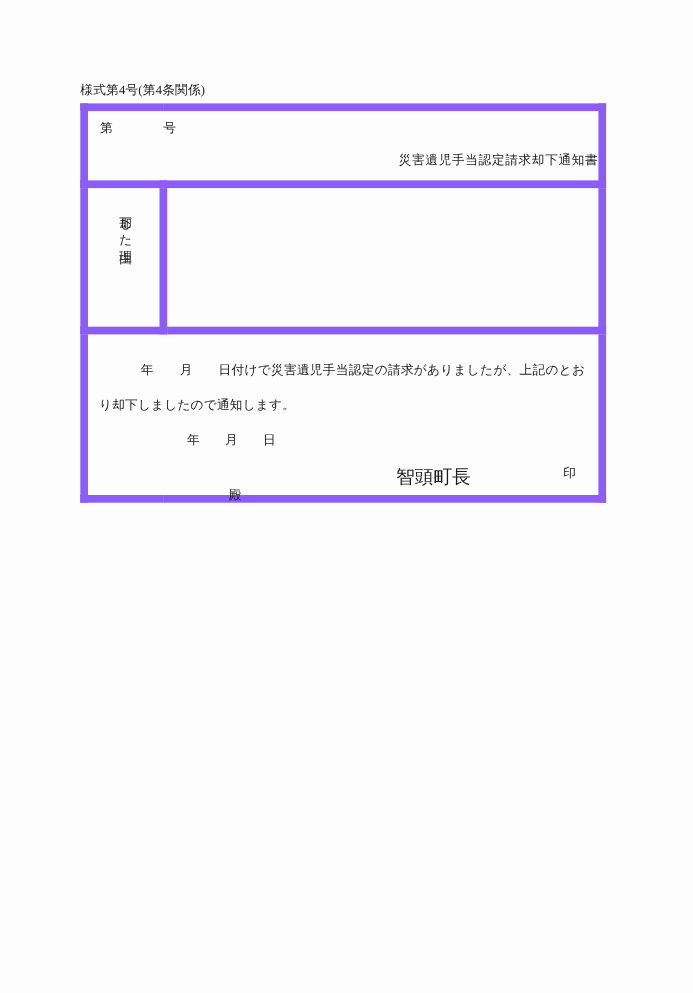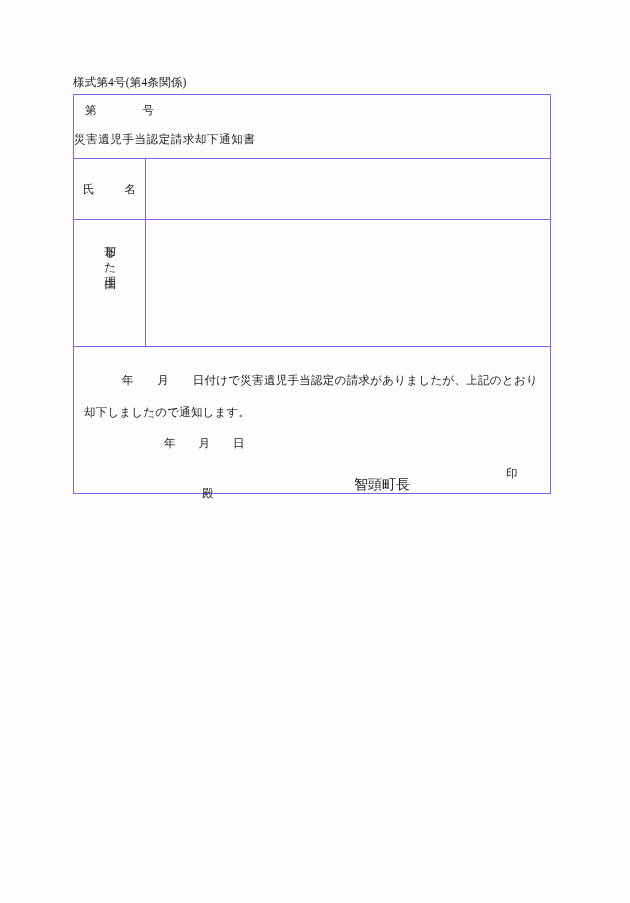--- a/index.html
+++ b/index.html
@@ -39,44 +39,44 @@
   
   .doc-table {
     position: absolute;
     left: 73px;
     top: 94px;
     width: 478px;
     border-collapse: collapse;
     table-layout: fixed;
   }
   .doc-table td {
-    border: 1px solid #8b5cf6;
+    border: 7px solid #8b5cf6;
     padding: 0;
     vertical-align: top;
     font-size: 11.5px;
   }
 
   
   .cell-header {
     height: 63px;
     position: relative;
   }
   .doc-number {
     position: absolute;
     left: 11px;
     top: 8px;
     font-size: 11.5px;
     white-space: pre;
   }
   .doc-title {
     position: absolute;
-    left: 0;
+    left: 12px;
     right: 0;
     top: 37px;
-    text-align: left;
+    text-align: right;
     font-size: 11.5px;
     letter-spacing: 0.6px;
   }
 
   
   .col-label {
     width: 72px;
   }
   .label-h {
     height: 60px;
@@ -139,22 +139,22 @@
     position: absolute;
     left: 90px;
     top: 89px;
     font-size: 11.5px;
     white-space: pre;
     font-family: Liberation Serif, serif;
   }
   .sign-authority {
     position: absolute;
     left: 280px;
-    top: 129px;
-    font-size: 14px;
+    top: 118px;
+    font-size: 17px;
     white-space: nowrap;
   }
   .sign-seal {
     position: absolute;
     left: 432px;
     top: 119px;
     font-size: 11.5px;
   }
   .addressee {
     position: absolute;
@@ -177,26 +177,20 @@
     </colgroup>
     <tbody>
 
       <tr>
         <td class="cell-header" colspan="2">
           <div class="doc-number">第　　　　号</div>
           <div class="doc-title">災害遺児手当認定請求却下通知書</div>
         </td>
       </tr>
 
-      <tr class="row-name">
-        <td class="label-h">
-          <div class="label-text">氏名</div>
-        </td>
-        <td class="cell-blank"></td>
-      </tr>
 
 
       <tr class="row-reason">
         <td class="label-v">
           <div class="vtext">却下した理由</div>
         </td>
         <td class="cell-blank"></td>
       </tr>
 
       <tr>

